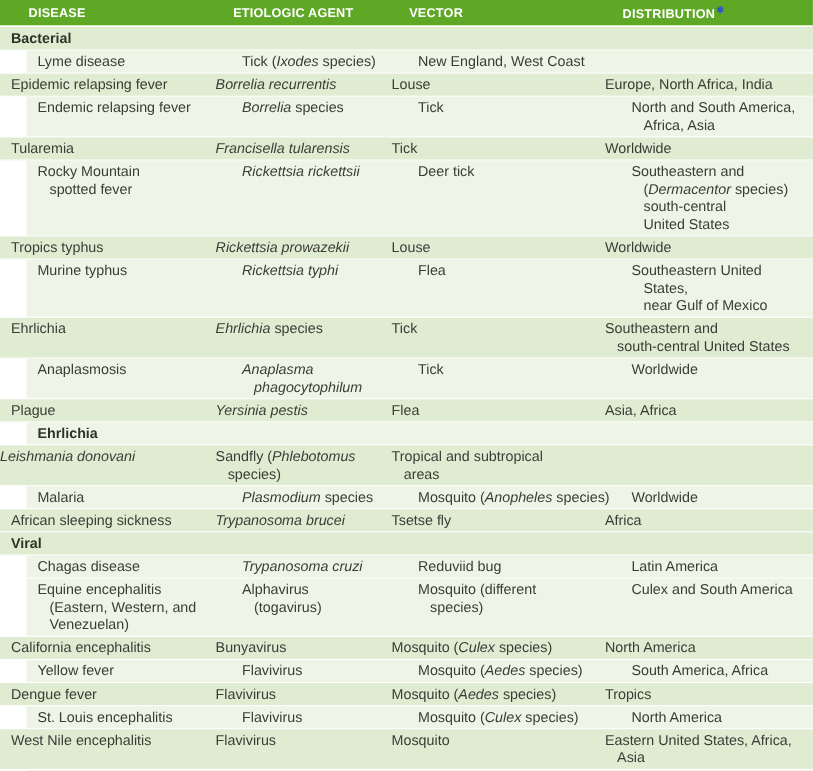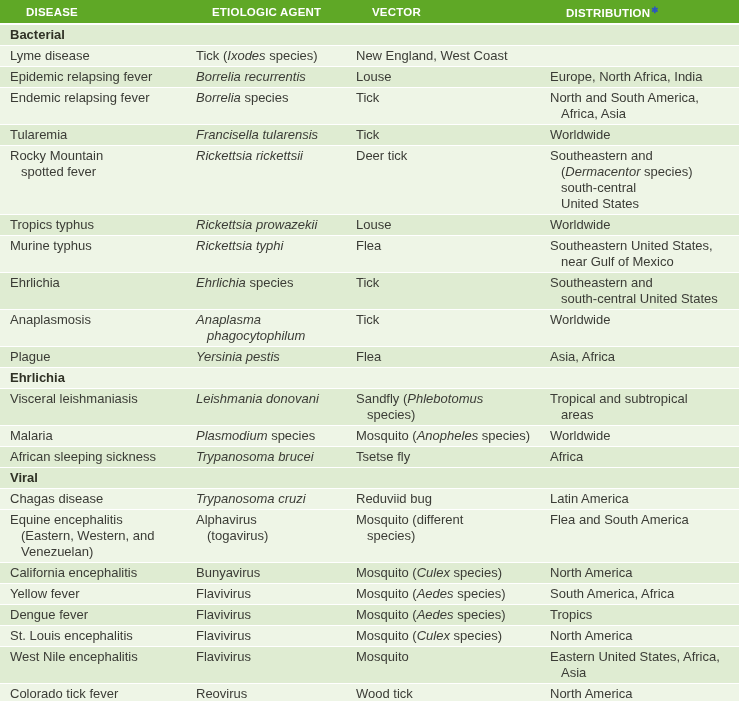--- a/index.html
+++ b/index.html
@@ -34,21 +34,21 @@
   .row {
     display: grid;
     grid-template-columns: 196px 160px 194px 1fr;
     font-size: 13px;
     line-height: 16px;
     color: var(--body-text, #3b3c36);
     border-bottom: 1px solid #ffffff;
     padding: 2px 0;
   }
   .row.dark  { background: var(--row-dark, #dfecd2); }
-  .row.light { background: var(--row-light, #eef5e6); }
+  .row.light { background: var(--row-light, #eef5e6); margin-left: 24px; }
   .cell {
     padding-left: 11px;
     text-indent: -11px;
     padding-right: 6px;
   }
   .cell.c1 { padding-left: 21px; text-indent: -11px; }
   .cell em { font-style: italic; }
   .section-row { font-weight: bold; color: var(--section-text, #303226); }
   .section-row .cell { grid-column: 1 / -1; }
 </style>
@@ -130,21 +130,20 @@
       <div class="row dark">
         <div class="cell c1">Plague</div>
         <div class="cell"><em>Yersinia pestis</em></div>
         <div class="cell">Flea</div>
         <div class="cell">Asia, Africa</div>
       </div>
       <div class="row light section-row">
         <div class="cell c1">Ehrlichia</div>
       </div>
       <div class="row dark">
-        <div class="cell c1">Visceral leishmaniasis</div>
         <div class="cell"><em>Leishmania donovani</em></div>
         <div class="cell">Sandfly (<em>Phlebotomus</em><br>species)</div>
         <div class="cell">Tropical and subtropical<br>areas</div>
       </div>
       <div class="row light">
         <div class="cell c1">Malaria</div>
         <div class="cell"><em>Plasmodium</em> species</div>
         <div class="cell">Mosquito (<em>Anopheles</em> species)</div>
         <div class="cell">Worldwide</div>
       </div>
@@ -160,21 +159,21 @@
       <div class="row light">
         <div class="cell c1">Chagas disease</div>
         <div class="cell"><em>Trypanosoma cruzi</em></div>
         <div class="cell">Reduviid bug</div>
         <div class="cell">Latin America</div>
       </div>
       <div class="row light">
         <div class="cell c1">Equine encephalitis<br>(Eastern, Western, and<br>Venezuelan)</div>
         <div class="cell">Alphavirus<br>(togavirus)</div>
         <div class="cell">Mosquito (different<br>species)</div>
-        <div class="cell">Flea and South America</div>
+        <div class="cell">Culex and South America</div>
       </div>
       <div class="row dark">
         <div class="cell c1">California encephalitis</div>
         <div class="cell">Bunyavirus</div>
         <div class="cell">Mosquito (<em>Culex</em> species)</div>
         <div class="cell">North America</div>
       </div>
       <div class="row light">
         <div class="cell c1">Yellow fever</div>
         <div class="cell">Flavivirus</div>

